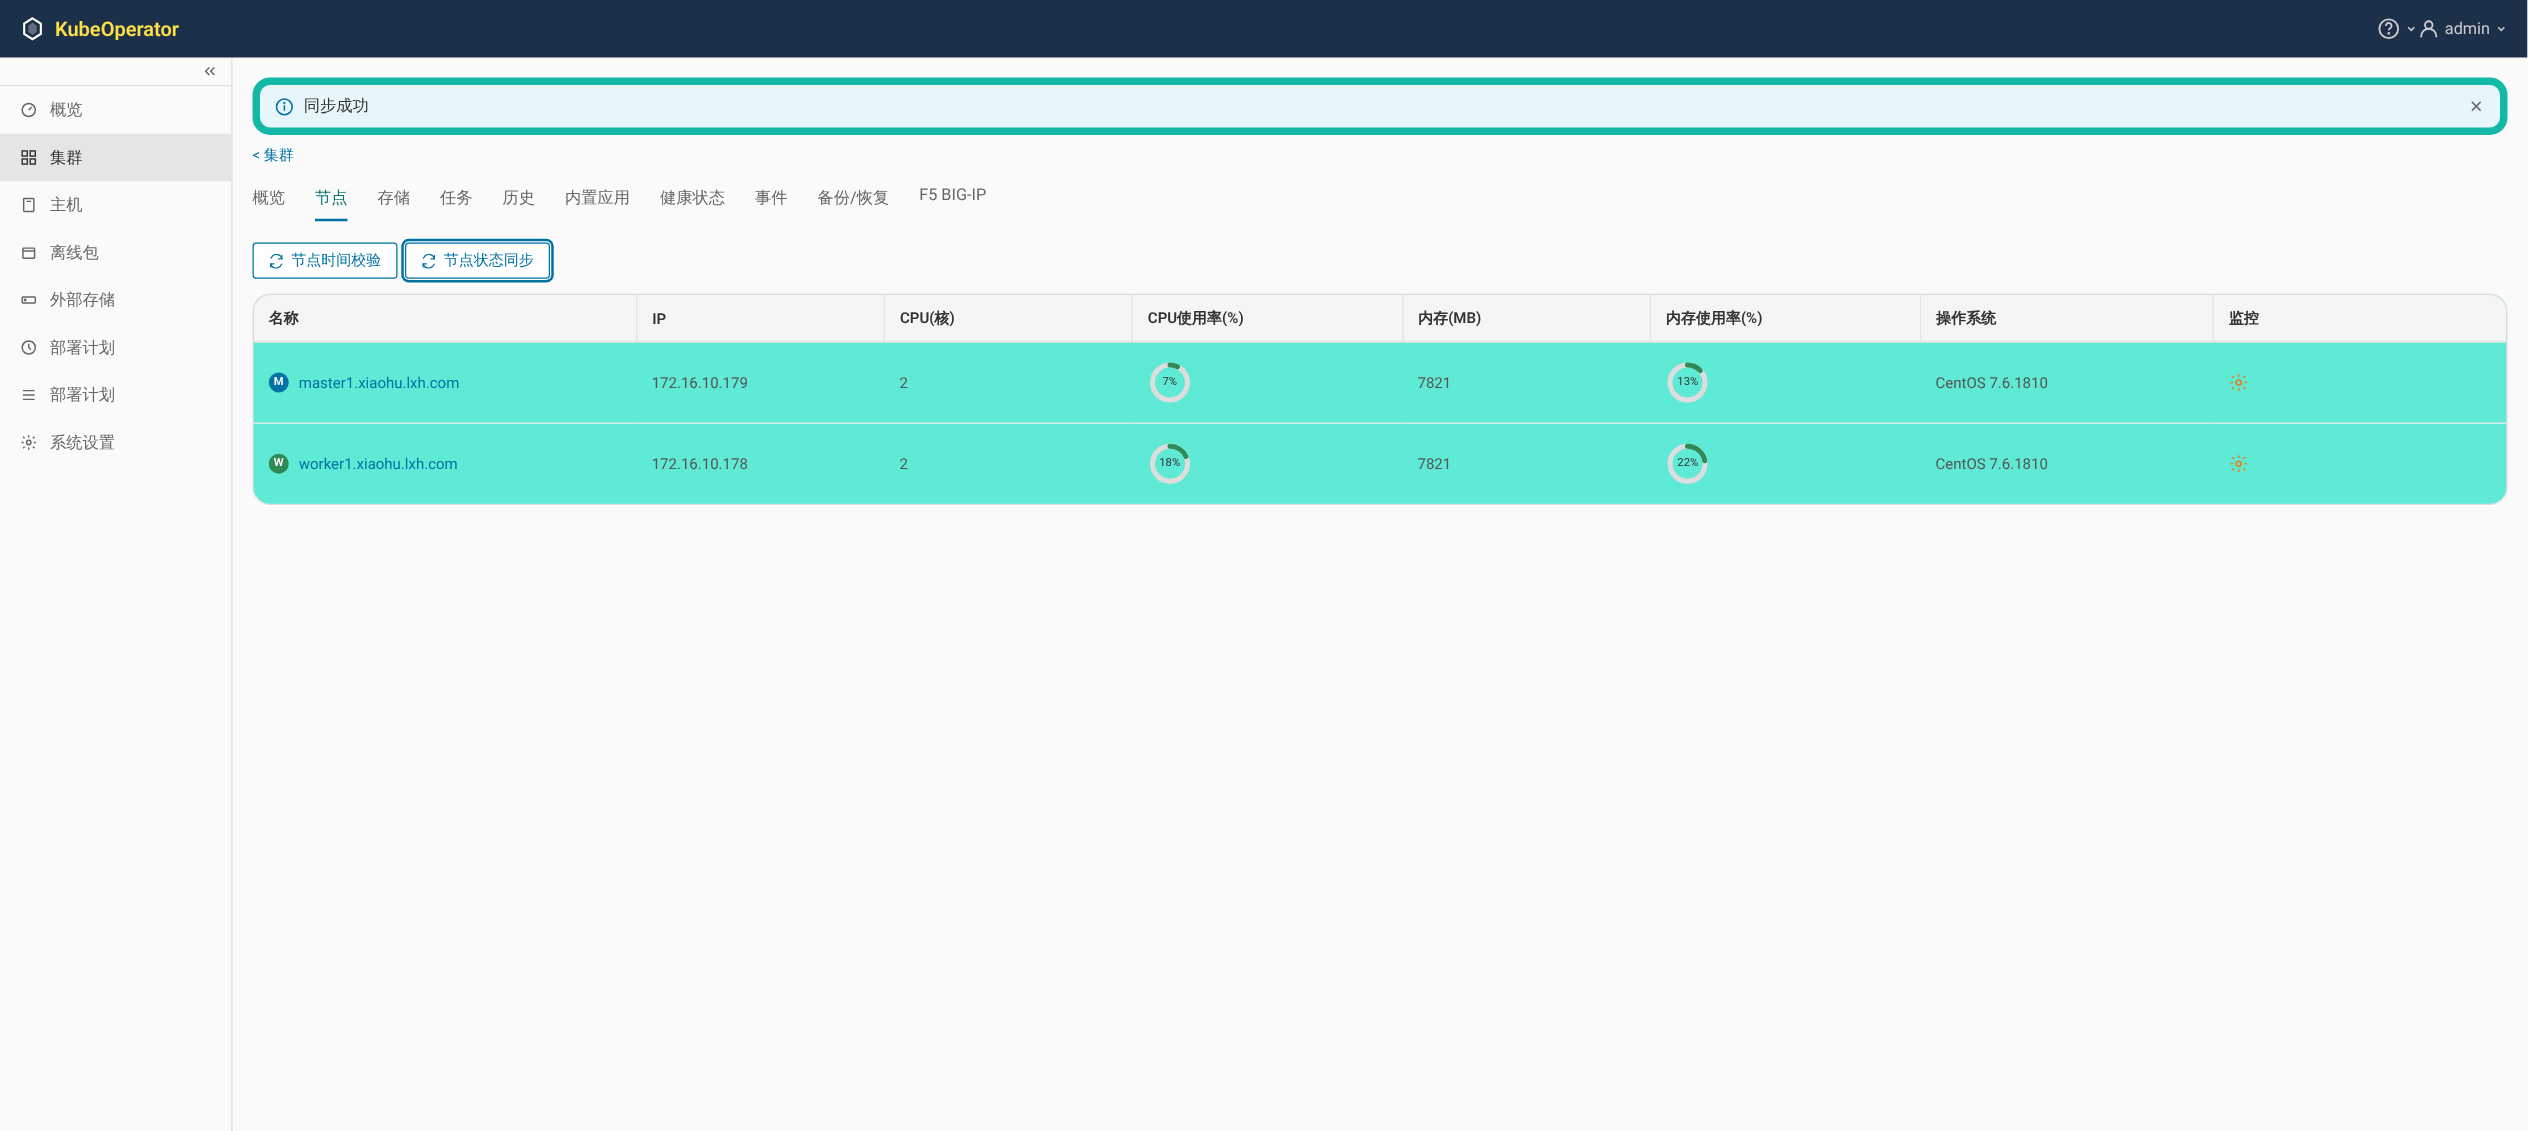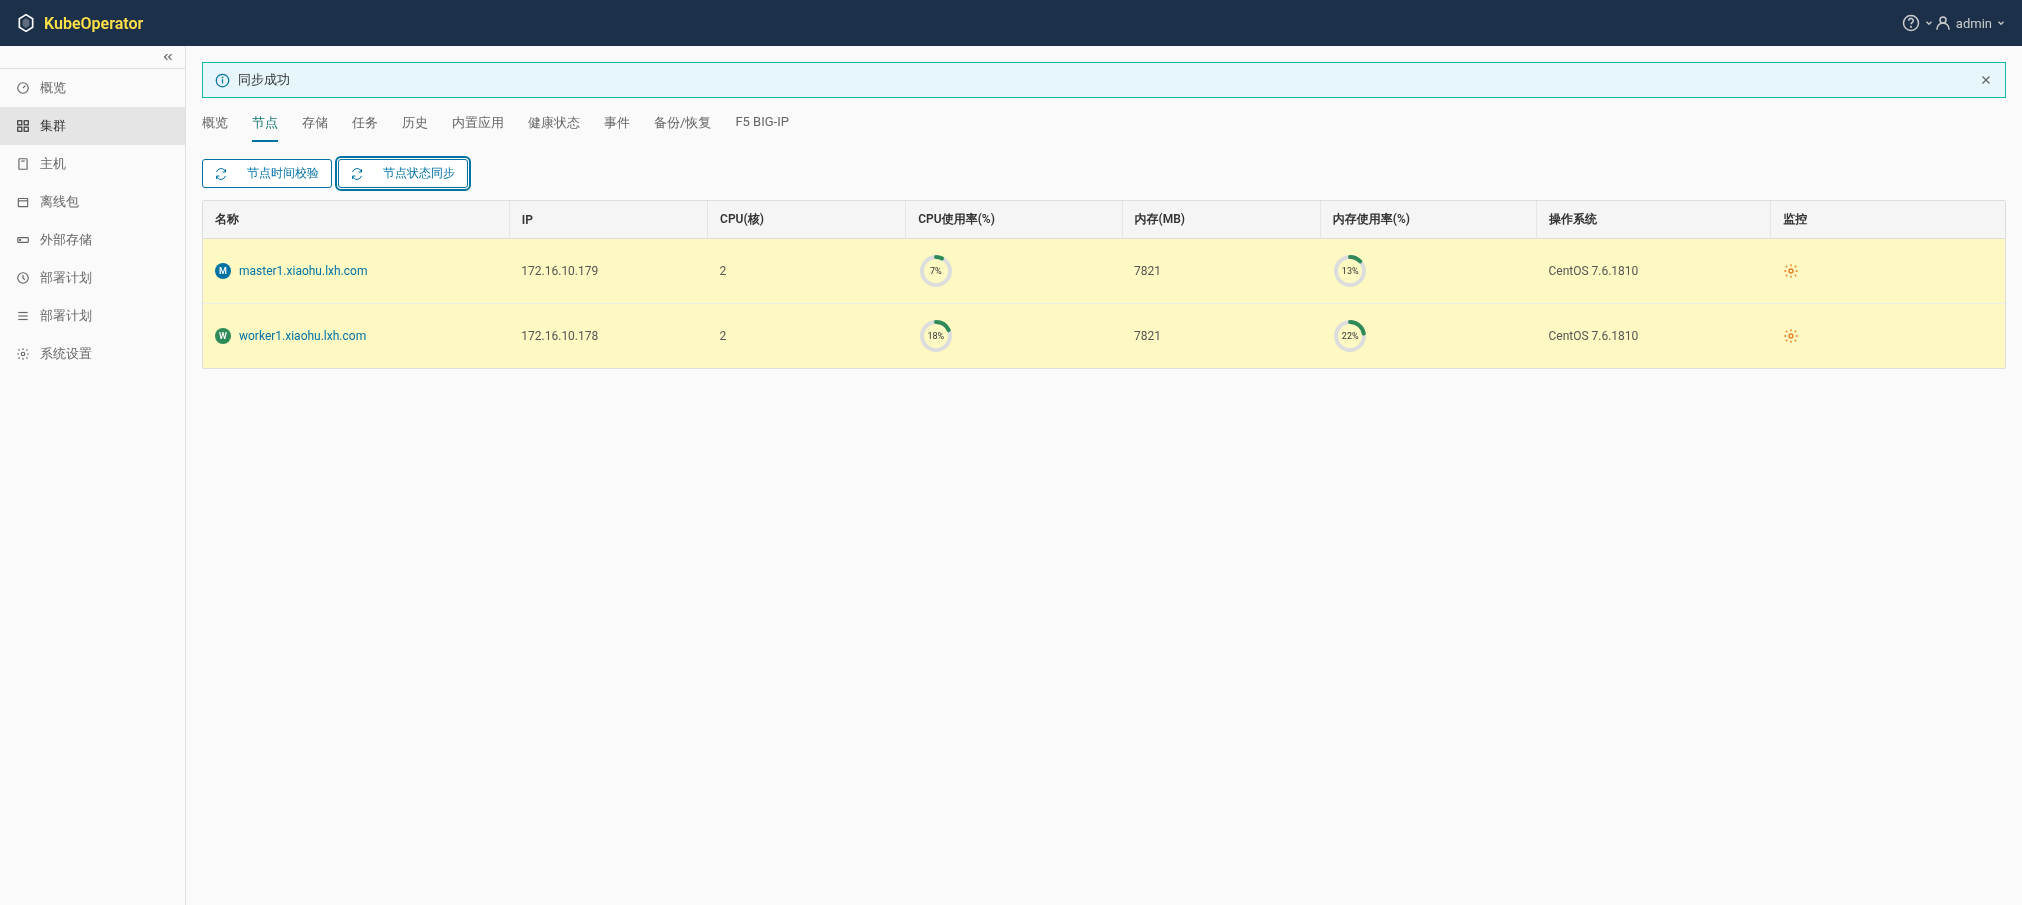--- a/index.html
+++ b/index.html
@@ -16,39 +16,39 @@
 .sidebar { position: fixed; left: 0; top: 46px; width: 186px; height: calc(100vh - 46px); background: #fafafa; border-right: 1px solid #e0e0e0; }
 .sidebar-collapse { display: flex; justify-content: flex-end; padding: 4px 10px; border-bottom: 1px solid #e0e0e0; }
 .sidebar-item { display: flex; align-items: center; gap: 10px; padding: 10px 16px; cursor: pointer; color: #666; font-size: 13px; }
 .sidebar-item.active { background: #e5e5e5; color: #333; }
 .sidebar-item .icon { width: 14px; height: 14px; display: inline-flex; align-items: center; justify-content: center; }
 
 
 .main { margin-left: 186px; padding: 16px; }
 
 
-.alert { background: #e6f6fb; border: 1px solid #14b8a6; border-radius: 0; padding: 8px 12px; display: flex; align-items: center; justify-content: space-between; margin-bottom: 8px; }
+.alert { background: #e6f6fb; border: 6px solid #14b8a6; border-radius: 14px; padding: 8px 12px; display: flex; align-items: center; justify-content: space-between; margin-bottom: 8px; }
 .alert-left { display: flex; align-items: center; gap: 8px; }
 .alert-close { cursor: pointer; color: #666; }
 
 
 .breadcrumb { color: #0072a3; font-size: 12px; cursor: pointer; margin-bottom: 8px; }
 
 
 .tabs { display: flex; gap: 24px; border-bottom: 1px solid transparent; margin-bottom: 16px; }
 .tab { padding: 8px 0; cursor: pointer; color: #666; font-size: 13px; }
 .tab.active { color: #0f766e; border-bottom: 2px solid #0072a3; font-weight: 500; }
 
 
 .actions { display: flex; gap: 6px; margin-bottom: 12px; }
-.btn { display: inline-flex; align-items: center; gap: 20px; padding: 5px 12px; border: 1px solid #0072a3; background: #fff; color: #0072a3; border-radius: 3px; cursor: pointer; font-size: 12px; }
+.btn { display: inline-flex; align-items: center; gap: 6px; padding: 5px 12px; border: 1px solid #0072a3; background: #fff; color: #0072a3; border-radius: 3px; cursor: pointer; font-size: 12px; }
 .btn.highlighted { outline: 2px solid #0072a3; outline-offset: 1px; }
 
 
-.table-container { background: #fef9c3; border: 1px solid #ddd; border-radius: 2px; overflow: hidden; }
+.table-container { background: #5eead4; border: 1px solid #ddd; border-radius: 14px; overflow: hidden; }
 table { width: 100%; border-collapse: collapse; }
 th { text-align: left; padding: 10px 12px; background: #f5f5f5; font-weight: 600; font-size: 12px; border-bottom: 1px solid #ddd; border-right: 1px solid #e5e5e5; }
 th:last-child { border-right: none; }
 td { padding: 14px 12px; border-bottom: 1px solid #eee; font-size: 12px; color: #555; }
 tr:last-child td { border-bottom: none; }
 .node-name { display: flex; align-items: center; gap: 8px; }
 .badge { width: 16px; height: 16px; border-radius: 50%; color: #fff; font-size: 9px; font-weight: 600; display: inline-flex; align-items: center; justify-content: center; }
 .badge-m { background: #0072a3; }
 .badge-w { background: #2e8b57; }
 .link { color: #0072a3; cursor: pointer; }
@@ -196,20 +196,21 @@
       <span>同步成功</span>
     </div>
     <span class="alert-close">
       <svg width="14" height="14" viewBox="0 0 24 24" fill="none" stroke="currentColor" stroke-width="2">
           <line x1="18" y1="6" x2="6" y2="18"></line>
           <line x1="6" y1="6" x2="18" y2="18"></line>
         </svg>
     </span>
   </div>
 
+  <div class="breadcrumb">&lt; 集群</div>
 
   <div class="tabs" id="tabs-container">
       <div class="tab">概览</div>
       <div class="tab active">节点</div>
       <div class="tab">存储</div>
       <div class="tab">任务</div>
       <div class="tab">历史</div>
       <div class="tab">内置应用</div>
       <div class="tab">健康状态</div>
       <div class="tab">事件</div>

